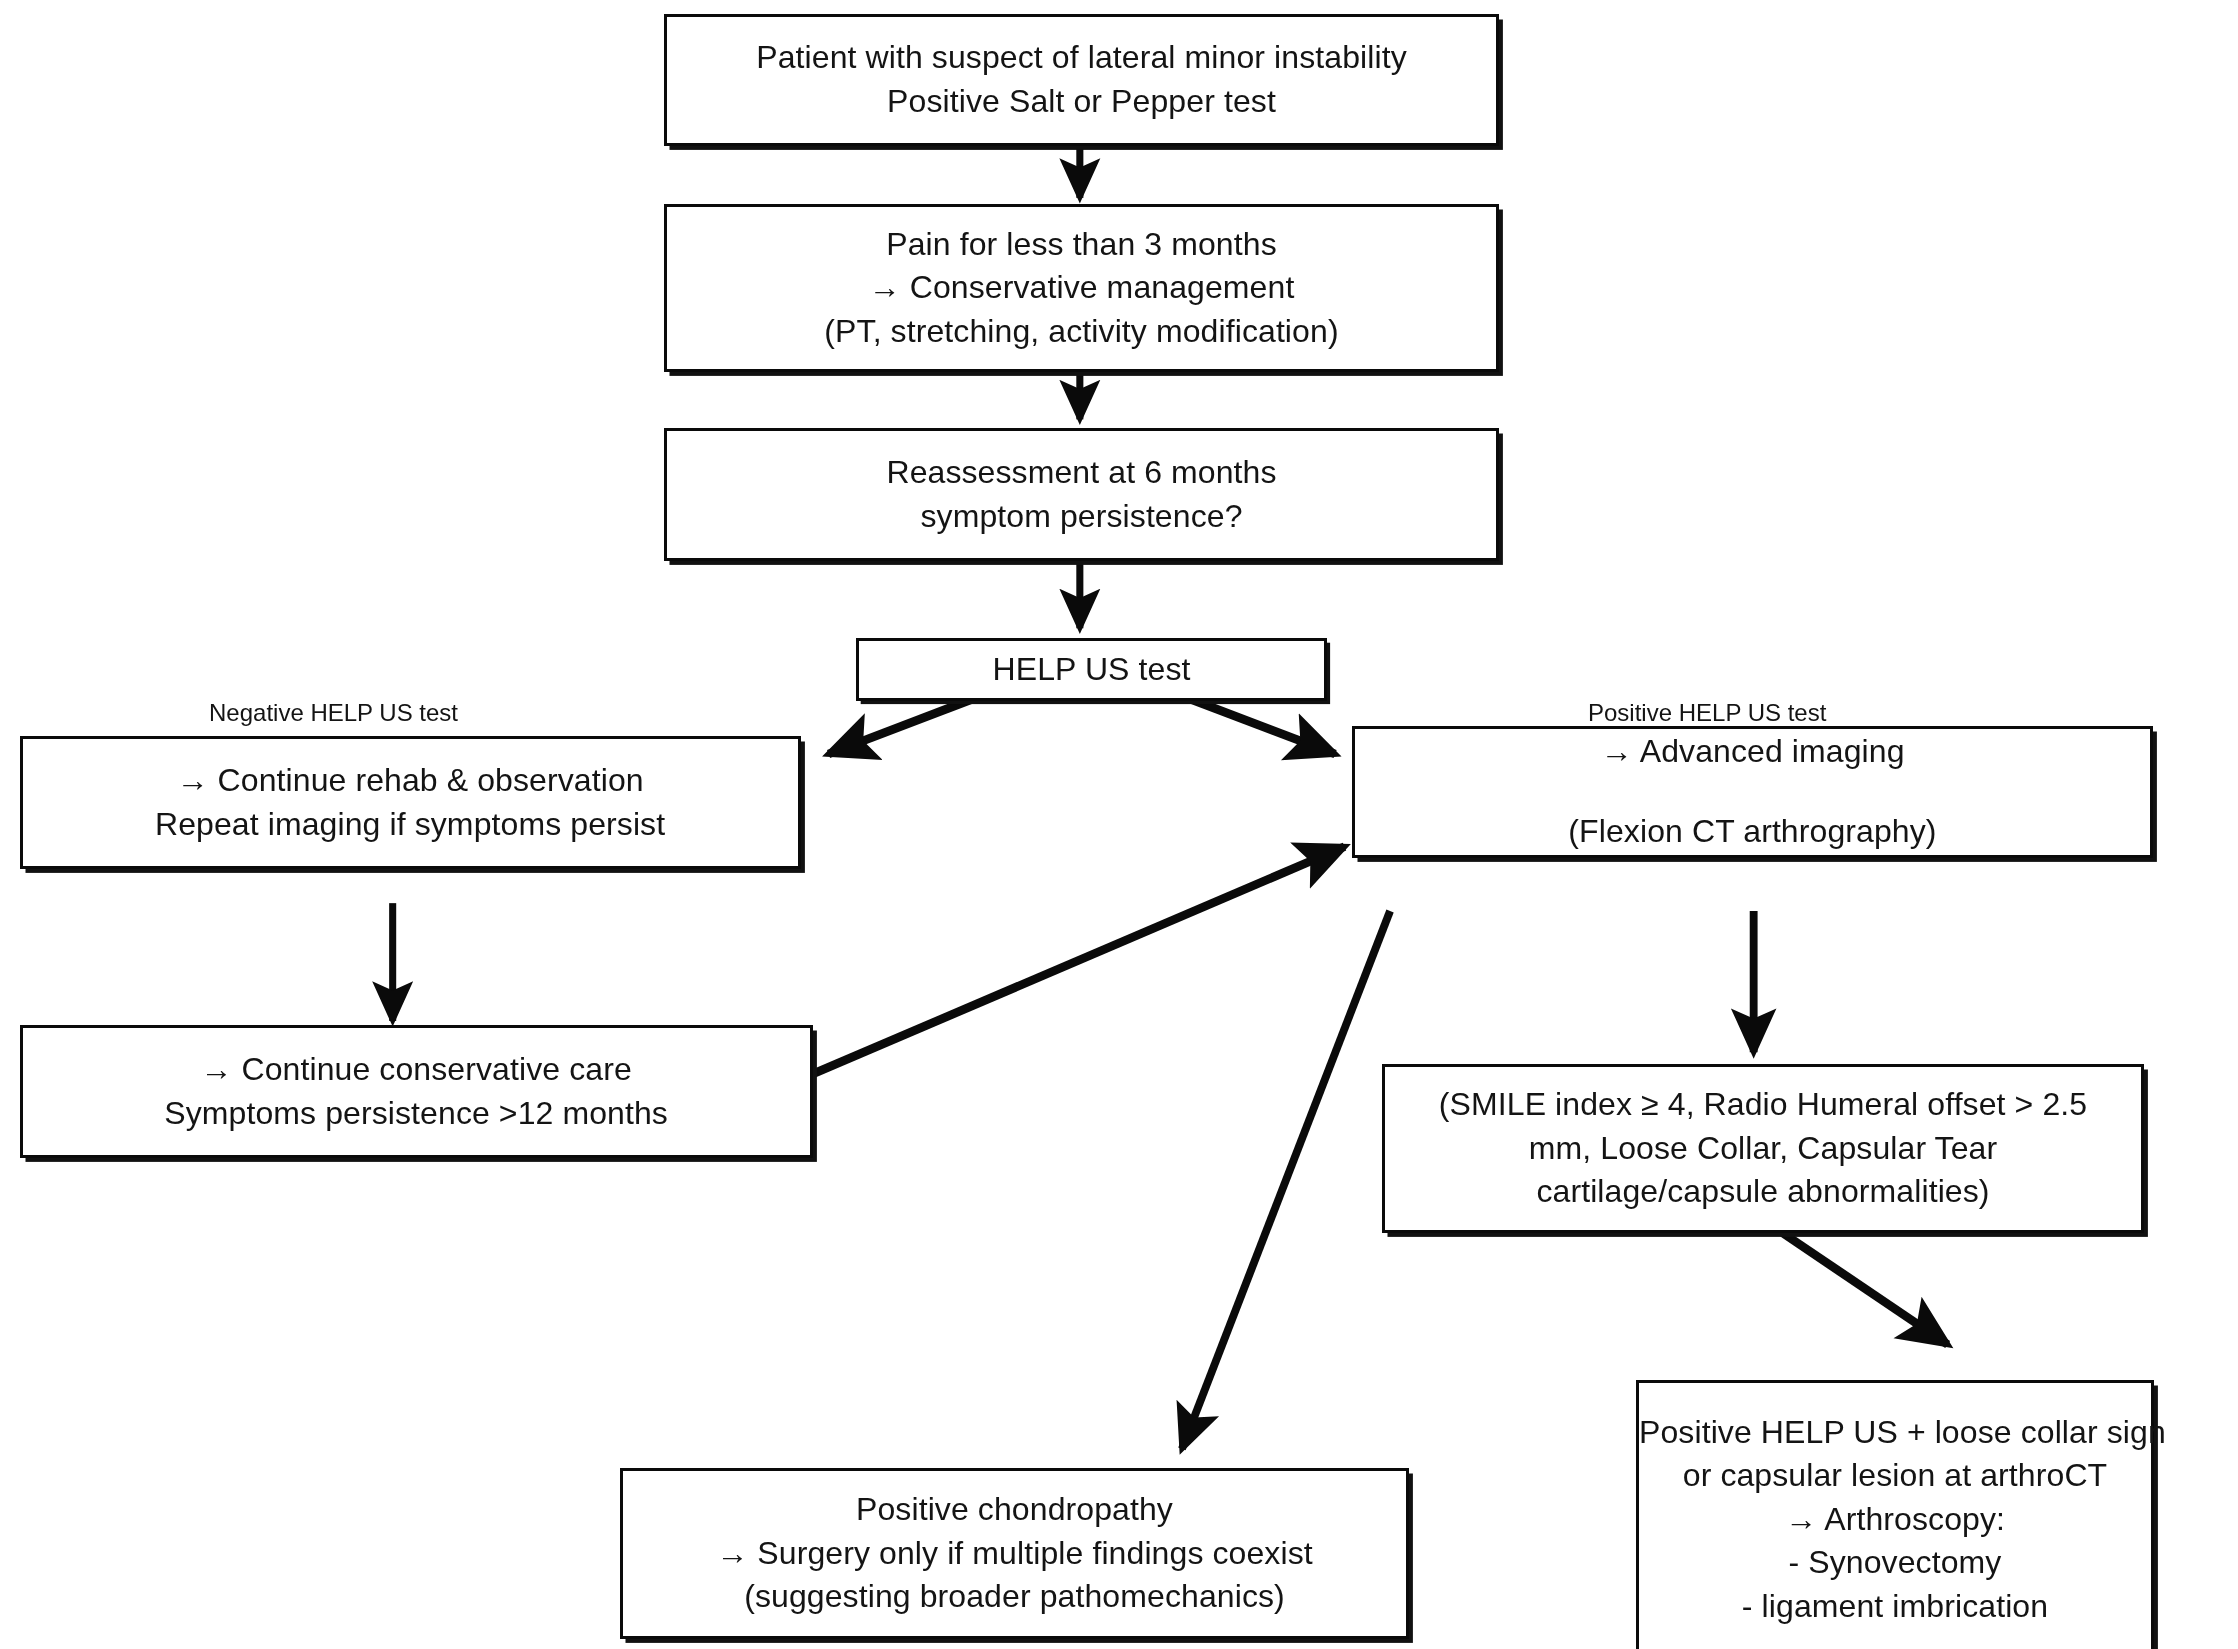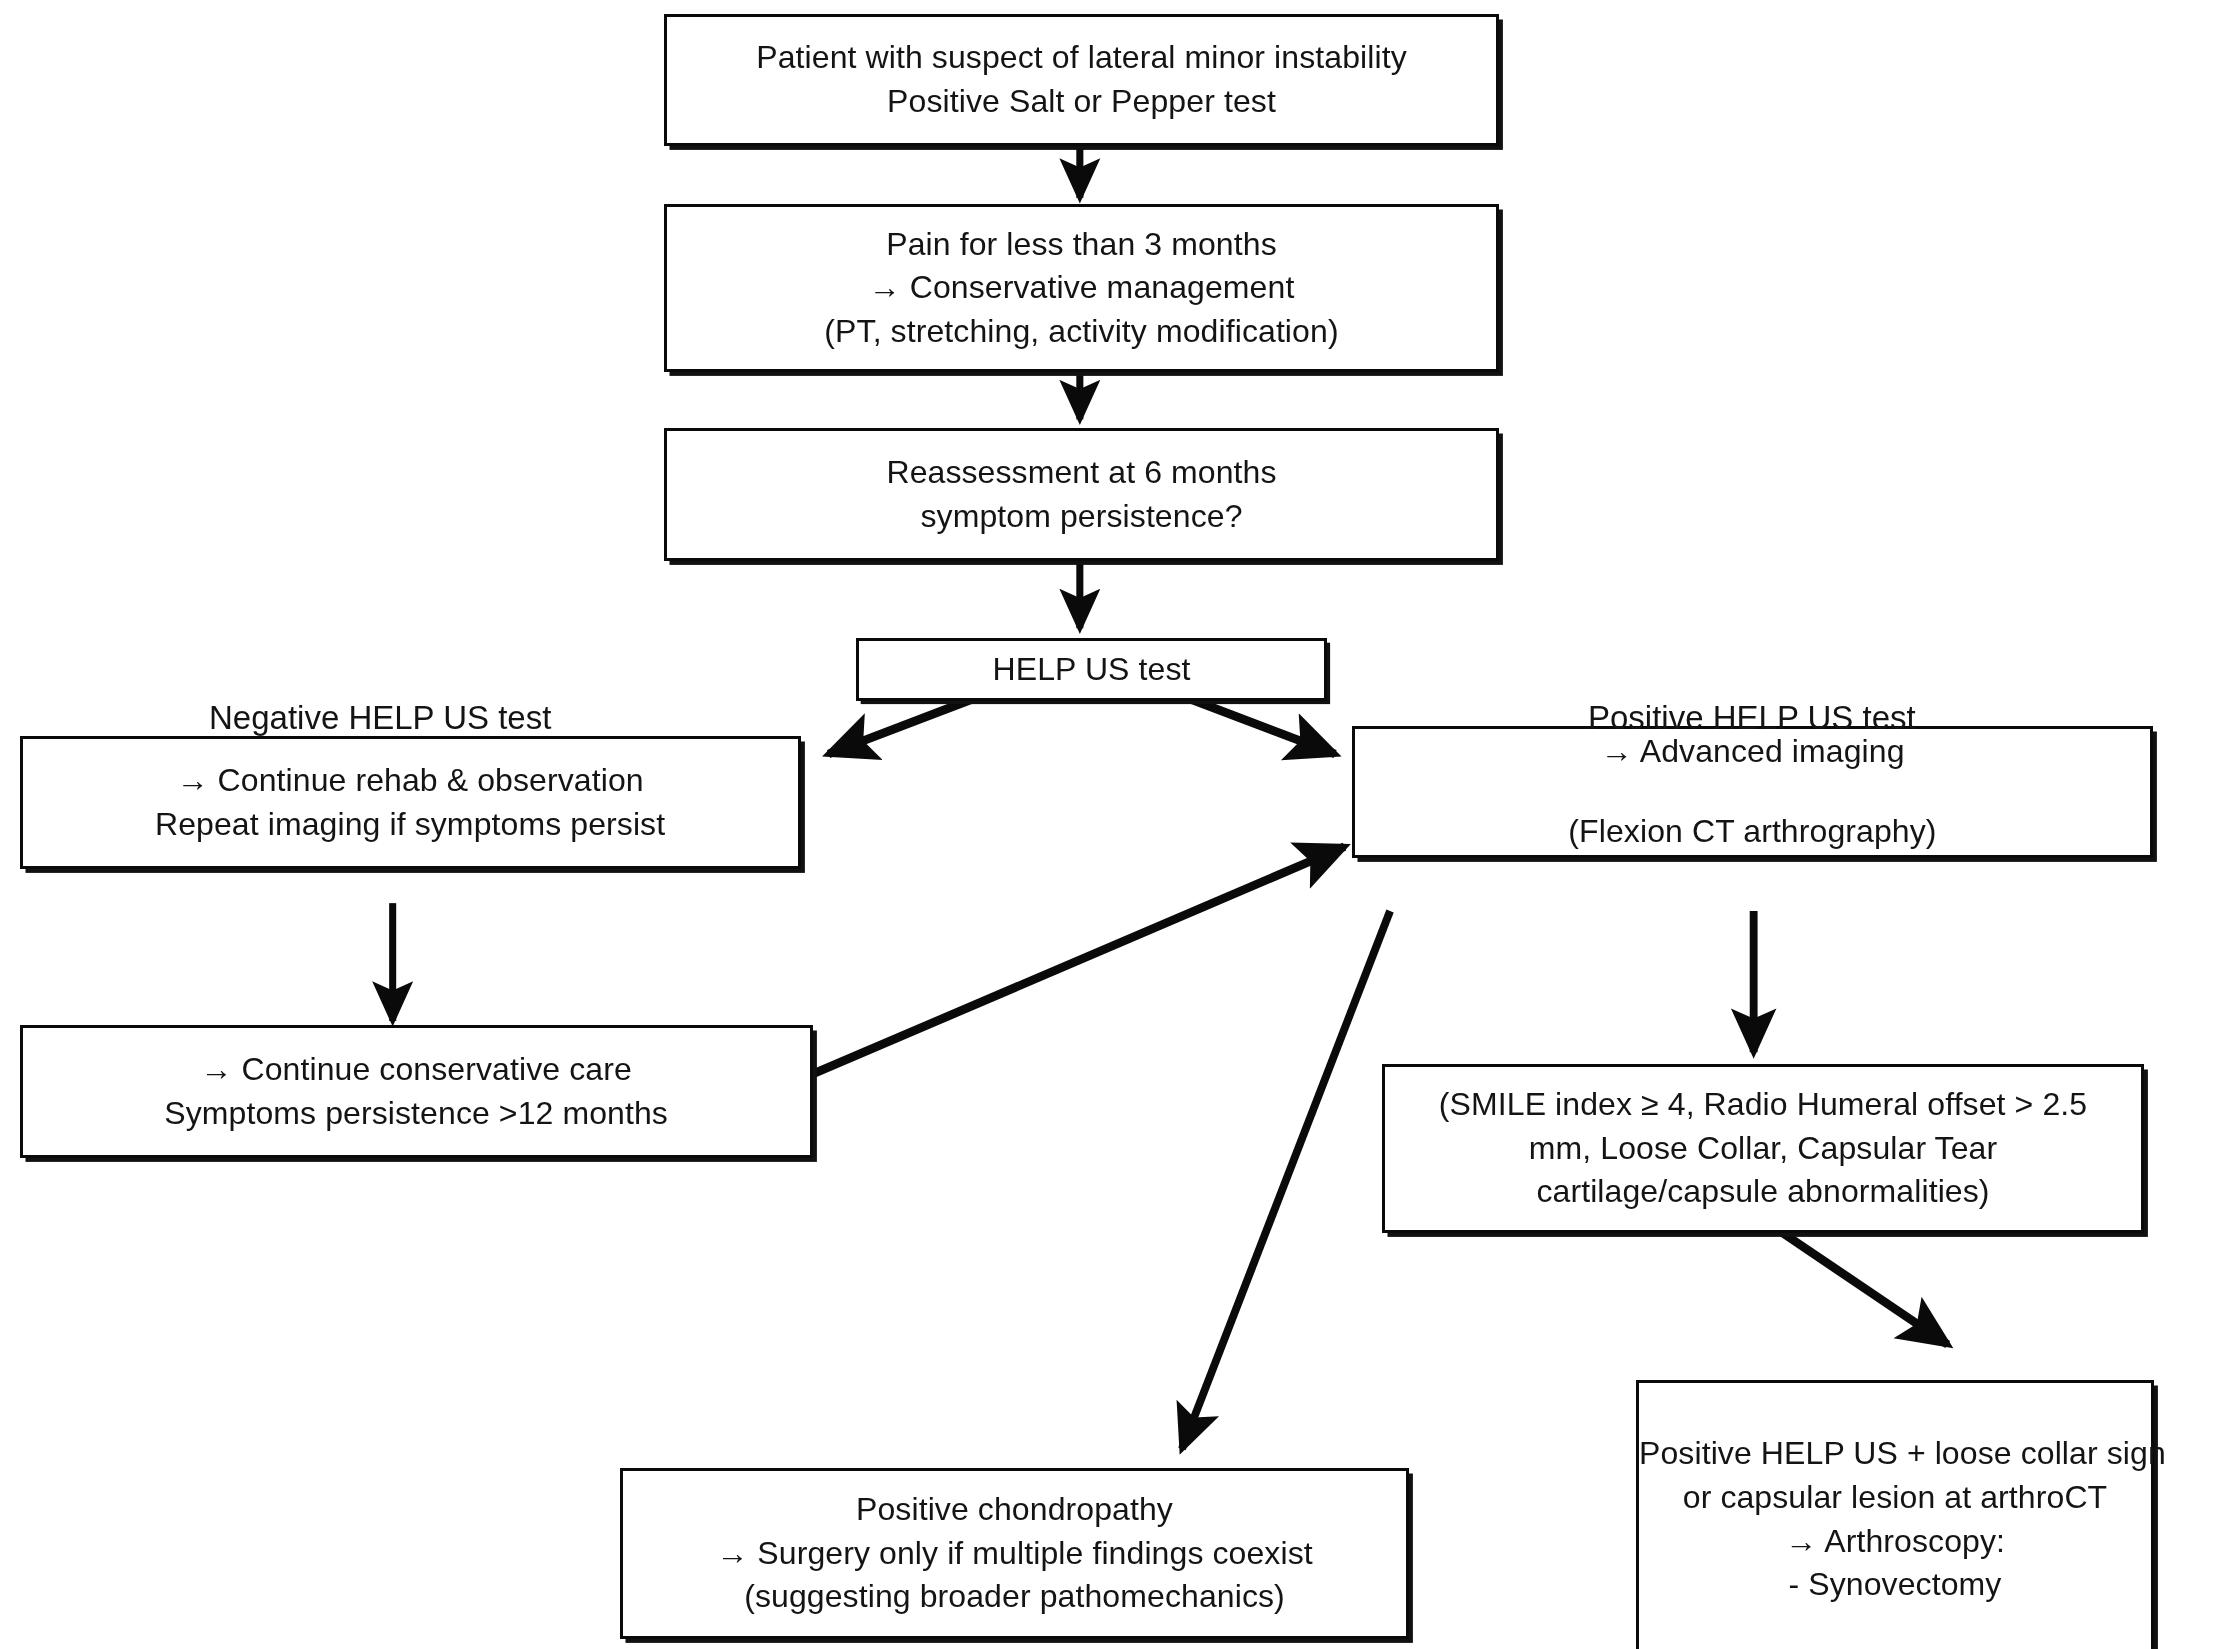--- a/index.html
+++ b/index.html
@@ -41,21 +41,21 @@
     color: #141414;
     font-size: 32px;
     line-height: 1.36;
     letter-spacing: 0.1px;
     white-space: nowrap;
   }
   .node-box.wrapped .node-line { white-space: normal; }
   .free-label {
     position: absolute;
     color: #141414;
-    font-size: 33px;
+    font-size: 24px;
     line-height: 1.3;
     white-space: nowrap;
   }
   svg.edges {
     position: absolute;
     left: 0; top: 0;
     width: 2239px;
     height: 1650px;
     pointer-events: none;
   }
@@ -136,20 +136,21 @@
     <span class="node-line">Positive chondropathy</span>
     <span class="node-line">→ Surgery only if multiple findings coexist</span>
     <span class="node-line">(suggesting broader pathomechanics)</span>
   </div>
 
   <div class="node-box" style="left:1636px; top:1356px; width:518px; height:279px;margin-top:24px;">
     <span class="node-line">Positive HELP US + loose collar sign</span>
     <span class="node-line">or capsular lesion at arthroCT</span>
     <span class="node-line">→ Arthroscopy:</span>
     <span class="node-line">- Synovectomy</span>
+    <span class="node-line">- ligament imbrication</span>
   </div>
 
   <div class="free-label" style="left:209px; top:697px;">
     <span>Negative HELP US test</span>
   </div>
 
   <div class="free-label" style="left:1588px; top:697px;">
     <span>Positive HELP US test</span>
   </div>
 

